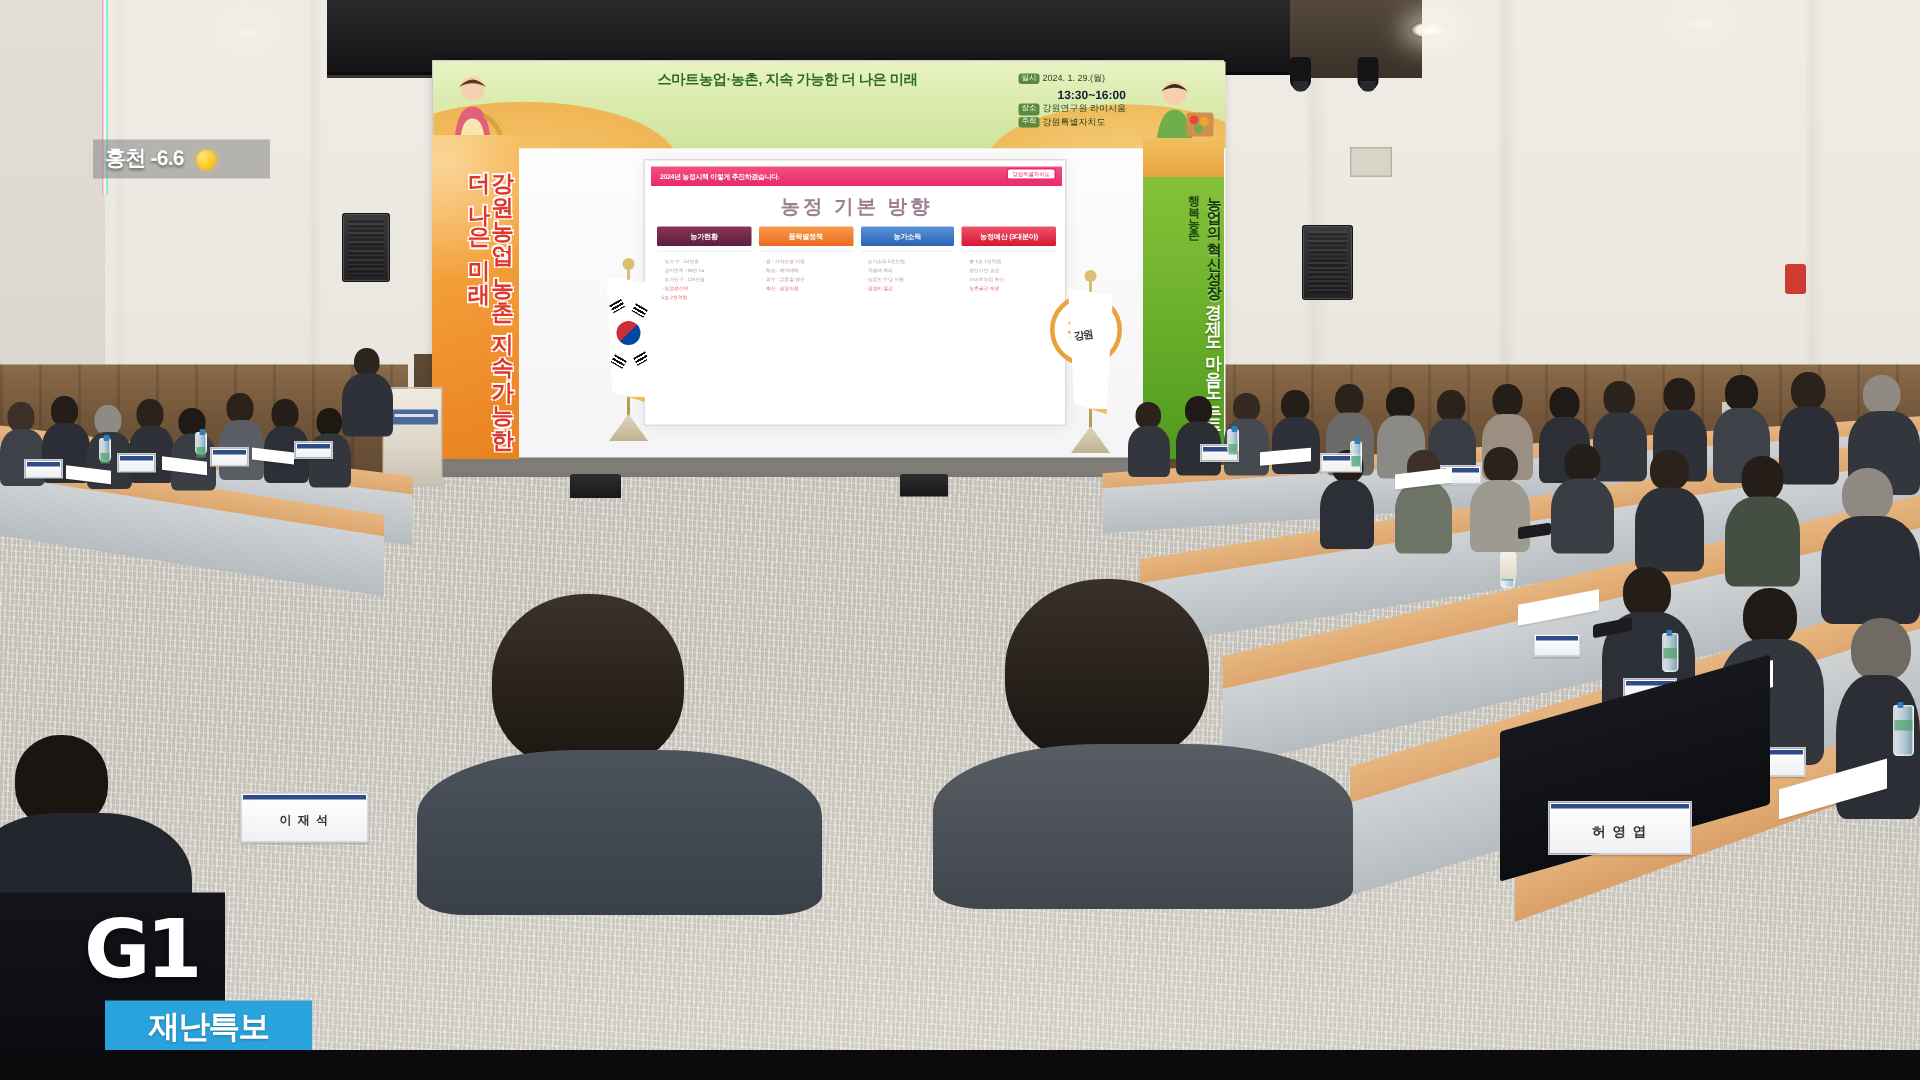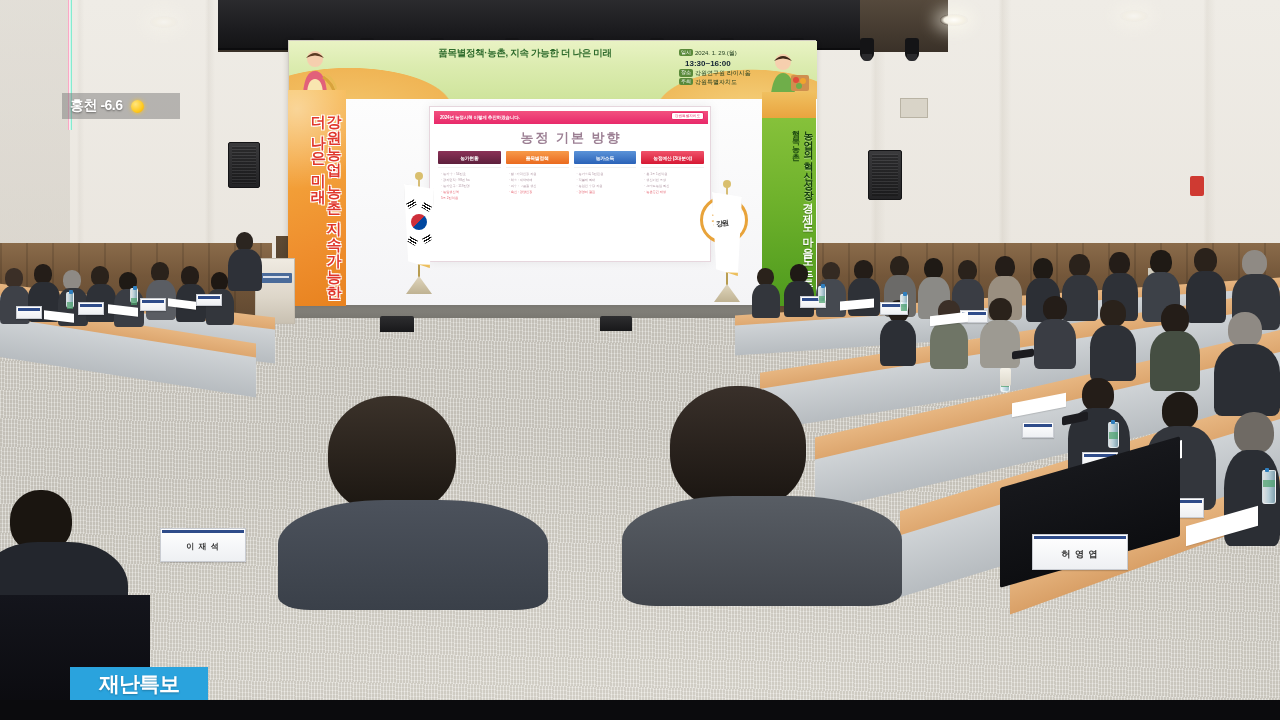--- a/index.html
+++ b/index.html
@@ -107,30 +107,30 @@
   .bt-main { position:absolute; left:28px; top:17px; width:360px; text-align:center;
     font-size:22px; font-weight:900; letter-spacing:-1.2px; white-space:nowrap;
     background:linear-gradient(180deg,#2f8a34,#14611c); -webkit-background-clip:text; background-clip:text; color:transparent;
     text-shadow:0 1px 0 rgba(255,255,255,.4); }
   .bt-main .blk { color:#1b2a1b; -webkit-text-fill-color:#1d2c1d; }
   .bt-meta { position:absolute; right:6px; top:8px; width:132px; font-size:6px; line-height:1.45;
     color:#1d3b1d; text-align:left; }
   .bt-meta .row { white-space:nowrap; }
   .bt-meta .tag { display:inline-block; background:#5a8a3a; color:#fff; padding:0 2px; border-radius:2px;
     font-size:5px; margin-right:2px; transform:translateY(-1px); }
-  .bt-time { font-size:8px; font-weight:700; color:#123; margin-left:6px; }
+  .bt-time { font-size:8px; font-weight:700; color:#123; margin-left:26px; }
   .chef-l { position:absolute; left:4px; top:6px; width:46px; height:50px; }
   .chef-r { position:absolute; right:4px; top:8px; width:54px; height:48px; }
 
   
   .screen {
     position:absolute; left:0; top:58px; width:528px; height:206px;
     background:linear-gradient(180deg,#fdfdfd,#f4f4f6);
   }
-  .slide { position:absolute; left:140px; top:7px; width:282px; height:156px;
+  .slide { position:absolute; left:140px; top:7px; width:282px; height:178px;
     background:#ffffff; border:1px solid #e6d6dd;
     box-shadow:0 0 10px rgba(0,0,0,.07); }
   .slide-bar { position:absolute; left:4px; top:4px; width:274px; height:13px;
     background:linear-gradient(180deg,#f2517f,#e8296a);
     display:flex; align-items:center; }
   .slide-bar span { font-size:4.6px; color:#fff; font-weight:700; padding-left:6px; letter-spacing:-.2px; }
   .slide-chip { position:absolute; right:6px; top:5px; font-size:3.6px; color:#e8296a;
     background:#fff; border:.5px solid #e8296a; padding:1px 3px; border-radius:2px; }
   .slide-title { position:absolute; left:0; top:22px; width:282px; text-align:center;
     font-size:13px; font-weight:700; color:#7b5570; letter-spacing:2px; opacity:.75; }
@@ -343,21 +343,21 @@
         <svg class="chef-r" viewBox="0 0 54 48">
           <ellipse cx="24" cy="13" rx="8" ry="8" fill="#f6cfae"></ellipse>
           <path d="M15 12 q9 -10 18 0 q-9 -5 -18 0z" fill="#3f2a1a"></path>
           <path d="M12 44 q3 -20 12 -20 q9 0 12 20z" fill="#6fae4a"></path>
           <rect x="32" y="26" width="18" height="16" rx="2" fill="#cf8f4e"></rect>
           <circle cx="37" cy="31" r="3" fill="#e24b3a"></circle>
           <circle cx="44" cy="32" r="3" fill="#f0a52e"></circle>
           <circle cx="40" cy="37" r="3" fill="#6fae4a"></circle>
         </svg>
 
-        <div class="bt-sub">품목별정책·농촌, 지속 가능한 더 나은 미래</div>
+        <div class="bt-sub">스마트농업·농촌, 지속 가능한 더 나은 미래</div>
         <div class="bt-meta">
           <div class="row">
             <span class="tag">일시</span><span>2024. 1. 29.(월)</span>
           </div>
           <div class="row bt-time">13:30~16:00</div>
           <div class="row">
             <span class="tag">장소</span><span>강원연구원 라이시움</span>
           </div>
           <div class="row">
             <span class="tag">주최</span><span>강원특별자치도</span>
@@ -734,20 +734,21 @@
 
 
   <div class="wx">
     <div class="t">홍천 -6.6</div>
     <div class="sun"></div>
   </div>
 
   <div class="blk-left"></div>
 
 
+  <div class="logo">G1</div>
 
   <div class="alert">
     <span>재난특보</span>
   </div>
 
   <div class="blk-bottom"></div>
 
 </div>
 
 </body></html>

